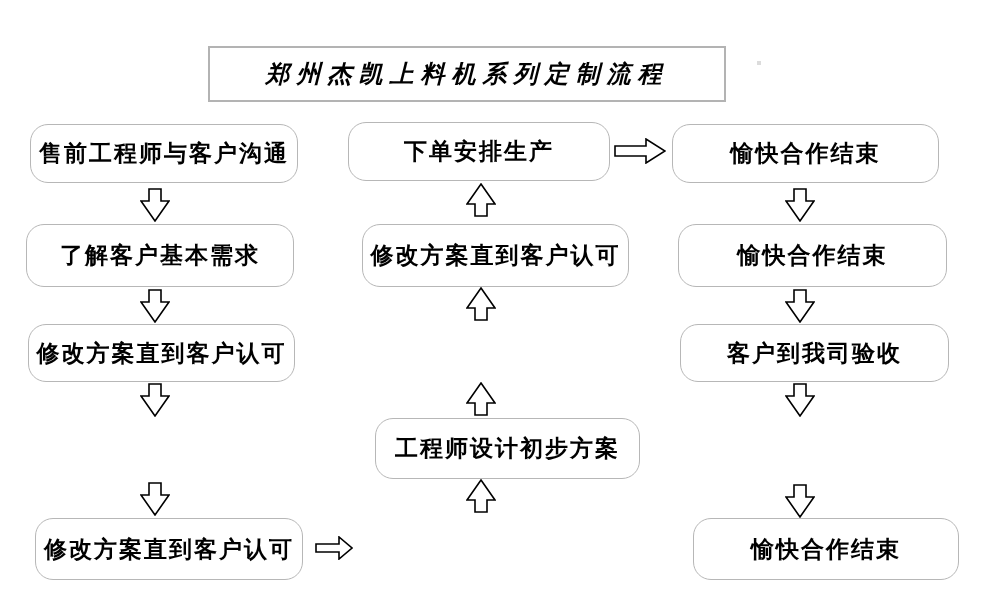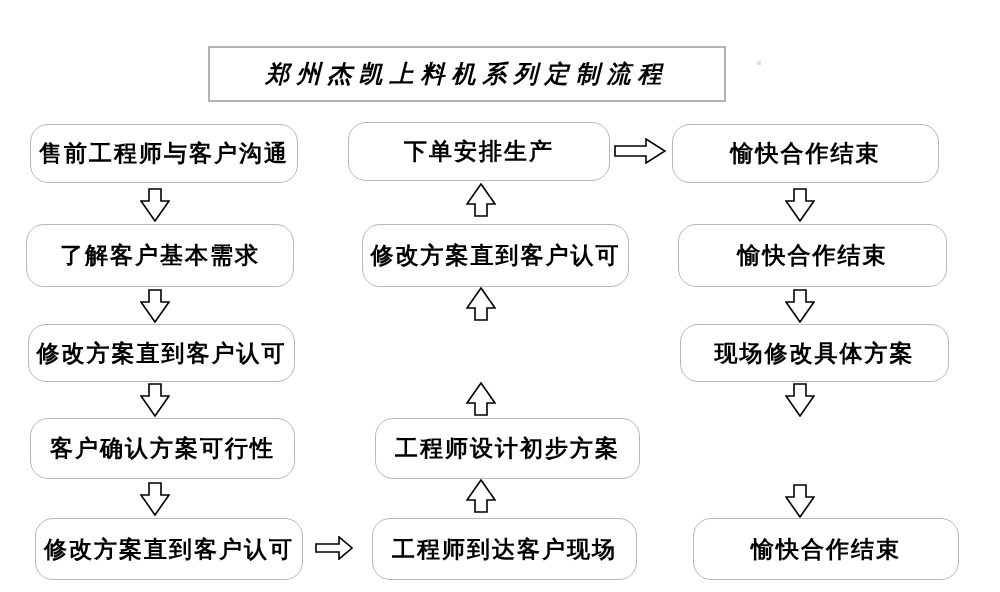--- a/index.html
+++ b/index.html
@@ -51,31 +51,29 @@
 <div class="canvas">
 
   <div class="title-box">
     <span>郑州杰凯上料机系列定制流程</span>
   </div>
   <div class="stray-dot"></div>
 
   <div class="node l1">售前工程师与客户沟通</div>
   <div class="node l2">了解客户基本需求</div>
   <div class="node l3">修改方案直到客户认可</div>
-  <div class="node l4">客户确认方案可行性</div>
   <div class="node l5">修改方案直到客户认可</div>
 
   <div class="node m1">下单安排生产</div>
   <div class="node m2">修改方案直到客户认可</div>
   <div class="node m4">工程师设计初步方案</div>
-  <div class="node m5">工程师到达客户现场</div>
 
   <div class="node r1">愉快合作结束</div>
   <div class="node r2">愉快合作结束</div>
-  <div class="node r3">现场修改具体方案</div>
+  <div class="node r3">客户到我司验收</div>
   <div class="node r5">愉快合作结束</div>
 
   <svg class="arrow da1" width="30" height="34" viewBox="0 0 30 34">
       <polygon points="9,1 21,1 21,13 29,13 15,33 1,13 9,13"></polygon>
     </svg>
   <svg class="arrow da2" width="30" height="34" viewBox="0 0 30 34">
       <polygon points="9,1 21,1 21,13 29,13 15,33 1,13 9,13"></polygon>
     </svg>
   <svg class="arrow da3" width="30" height="34" viewBox="0 0 30 34">
       <polygon points="9,1 21,1 21,13 29,13 15,33 1,13 9,13"></polygon>

